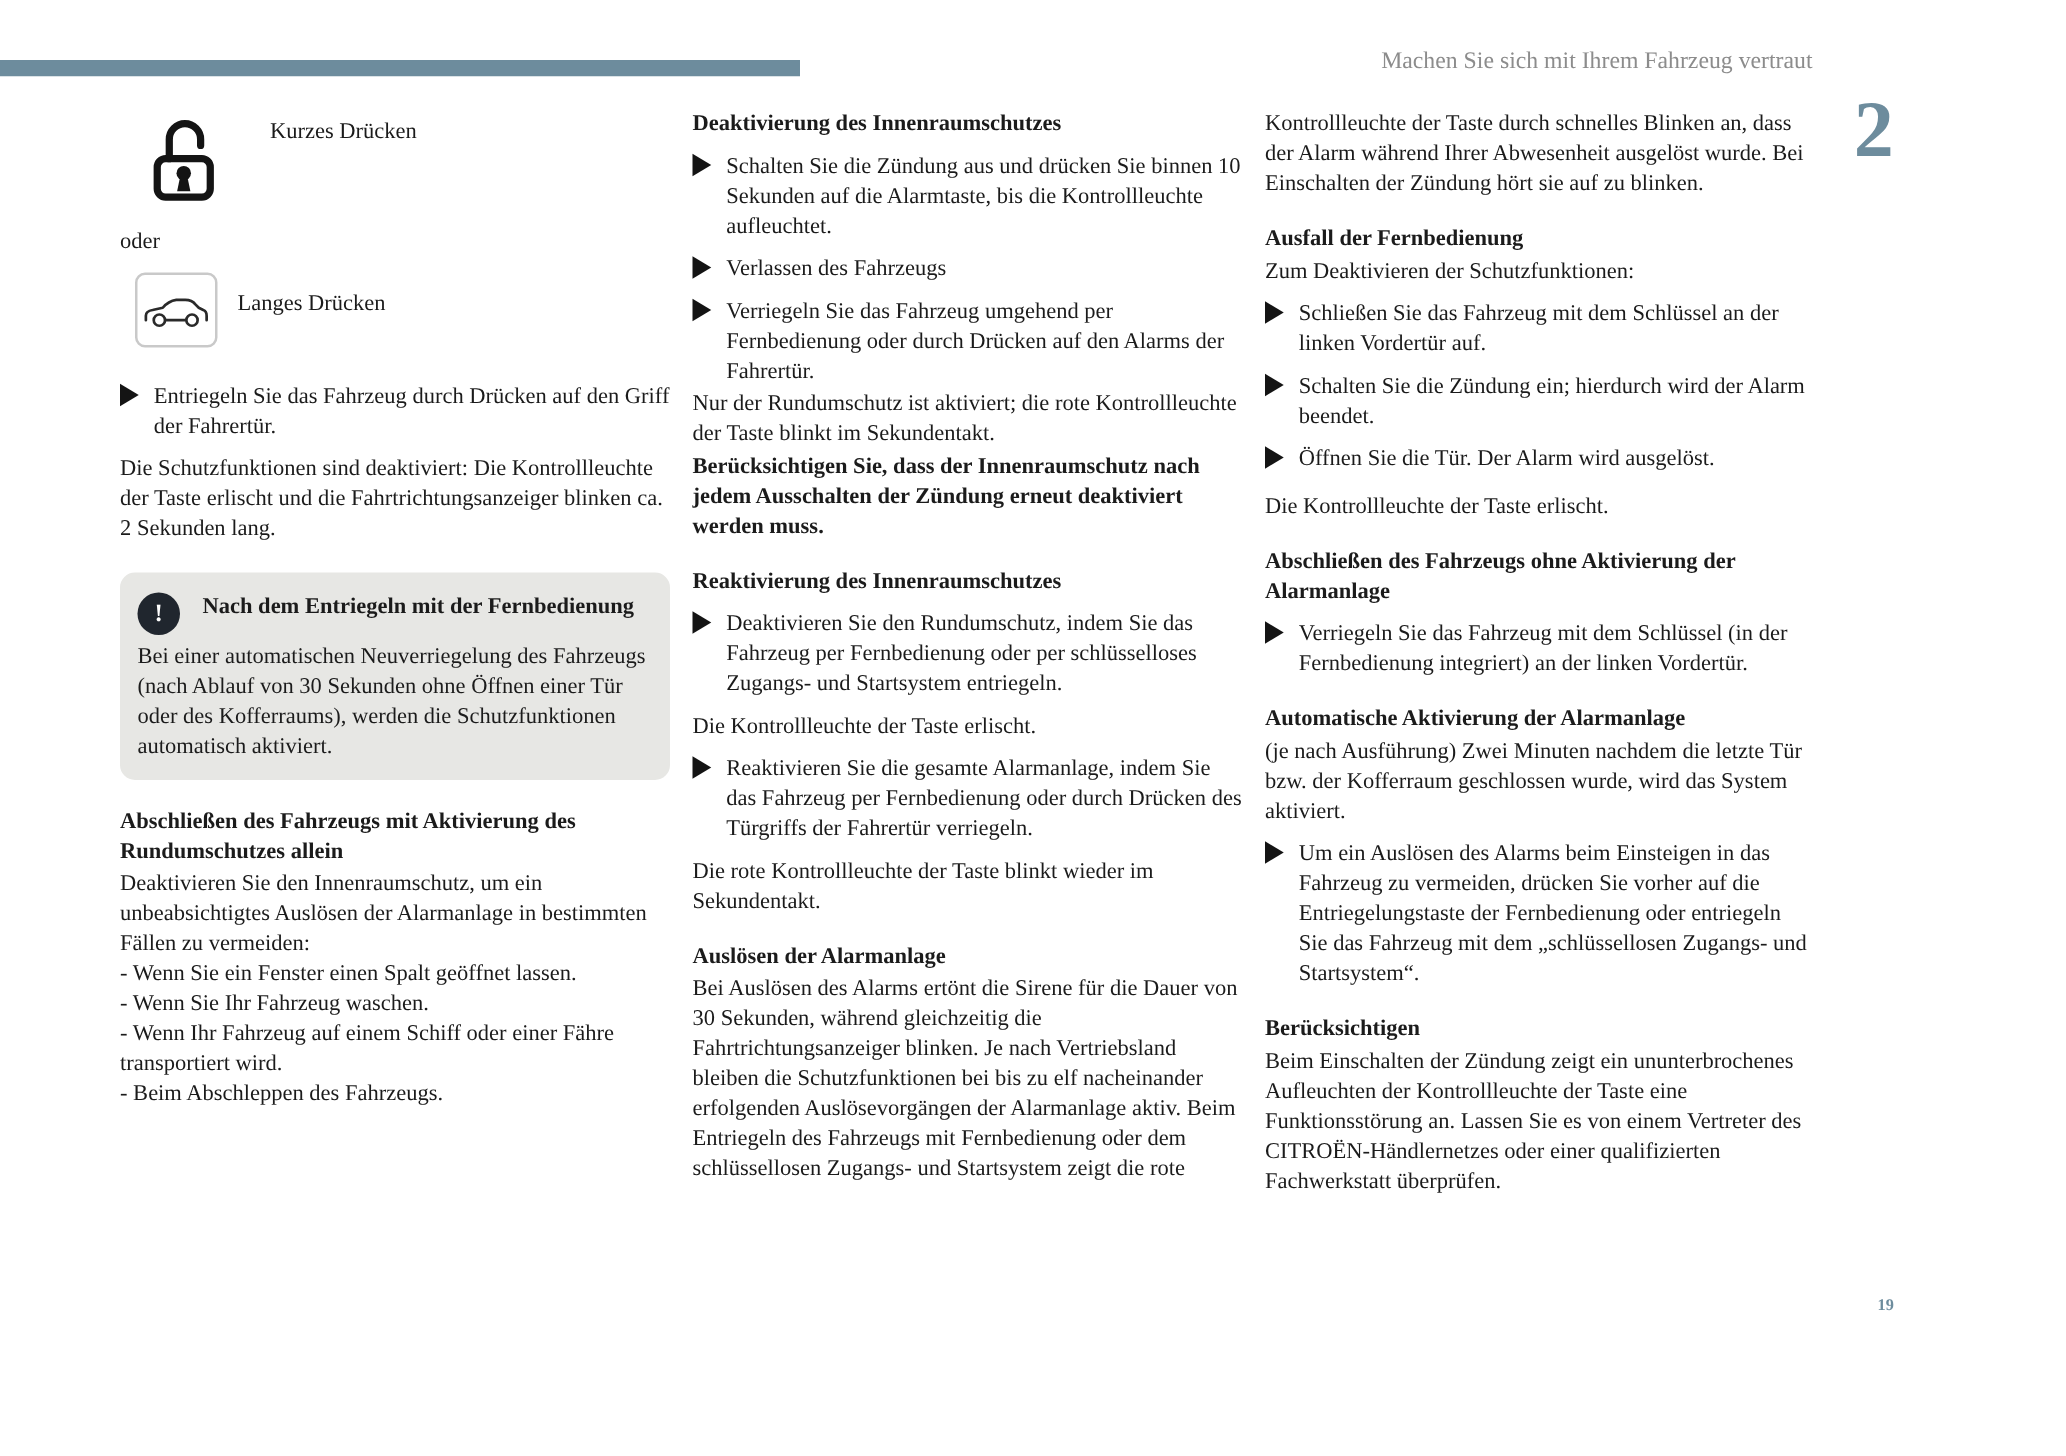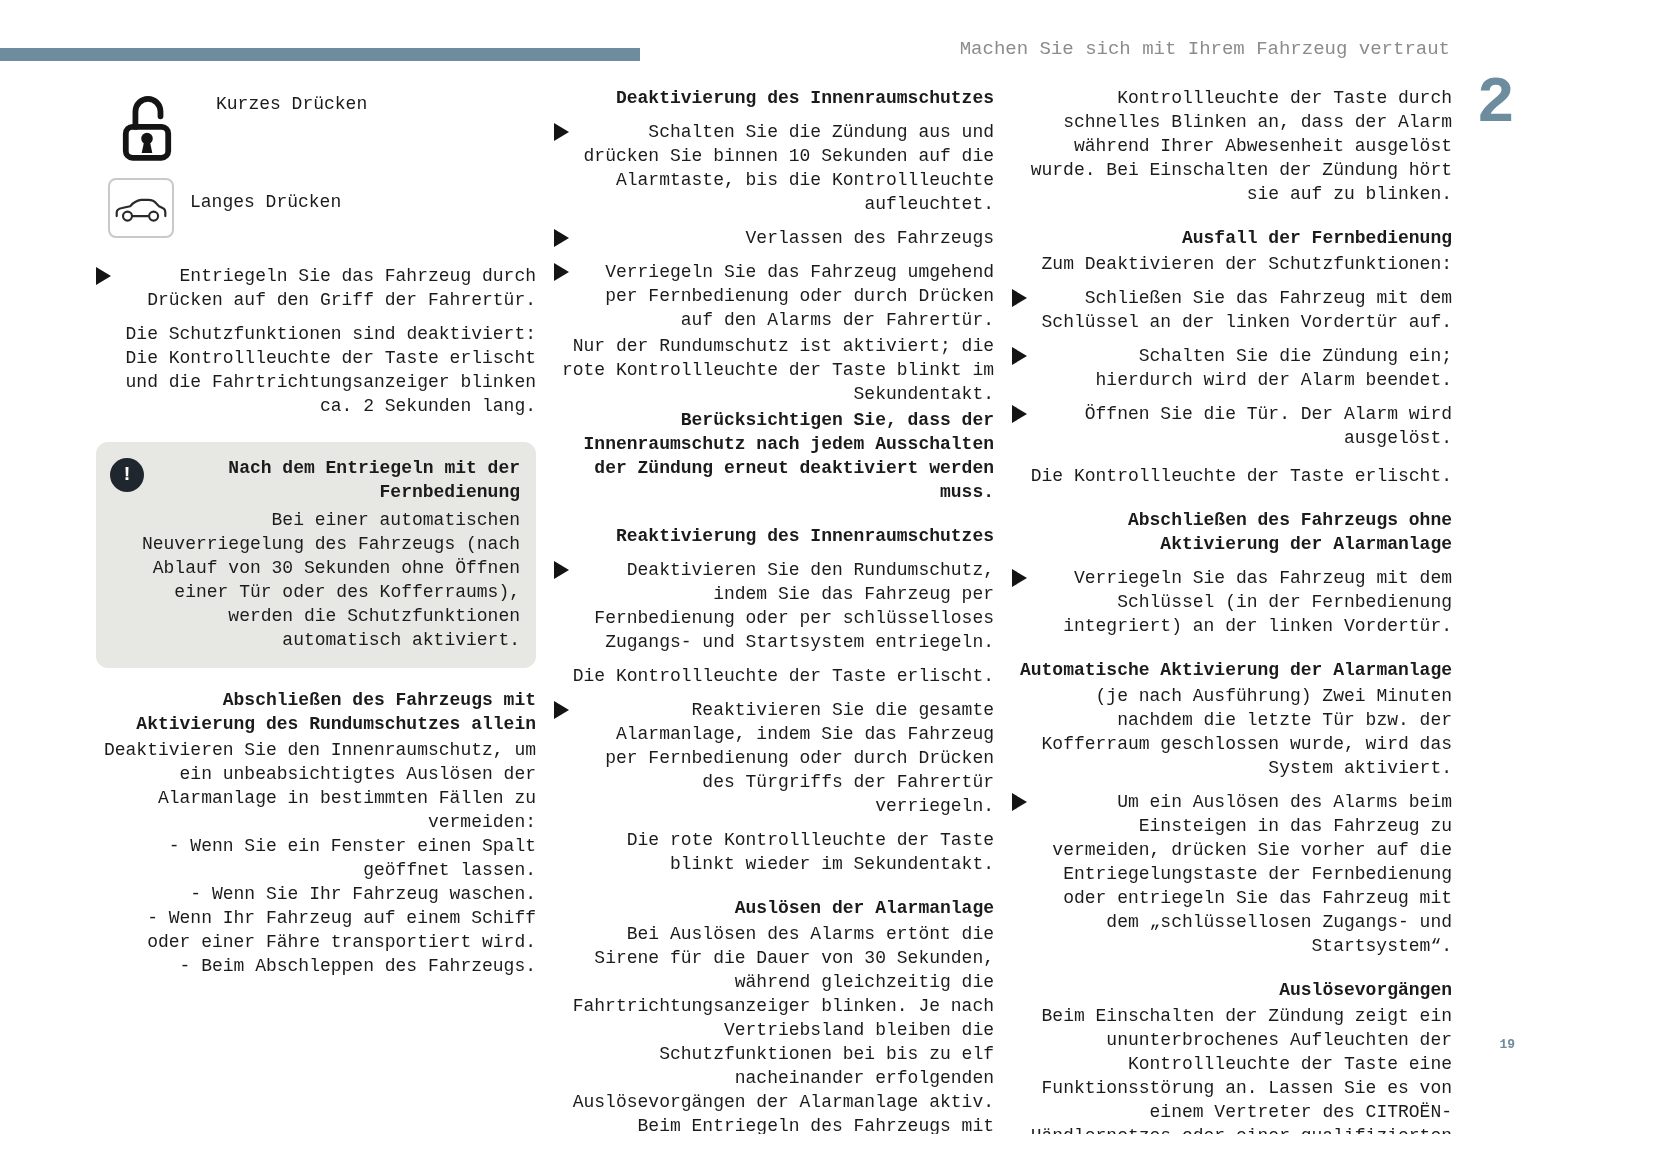--- a/index.html
+++ b/index.html
@@ -2,24 +2,23 @@
 <html style="--accent: #6d8c9d; --text: #1b1b1b; --muted: #8c8c8c; --infobox_bg: #e7e7e4;"><head>
 <meta charset="utf-8">
 <style>
   * { box-sizing: border-box; }
   html,body { margin:0; padding:0; background:#ffffff; }
   .page {
     position: relative;
     width: 1653px;
     height: 1134px;
     background: #ffffff;
-    font-family: Liberation Mono, monospace;
+    font-family: Liberation Serif, serif;
     color: var(--text, #1b1b1b);
     overflow: hidden;
-    text-align: right;
   }
   .topbar {
     position: absolute;
     left: 0; top: 48px;
     width: 640px; height: 13px;
     background: var(--accent, #6d8c9d);
   }
   .header-title {
     position: absolute;
     top: 38px; right: 203px;
@@ -129,20 +128,21 @@
           <svg width="54" height="78" viewBox="0 0 56 80" aria-hidden="true">
             <path d="M16 42 V26 A13 13 0 0 1 42 26 V31" fill="none" stroke="#141414" stroke-width="6" stroke-linecap="round"></path>
             <rect x="6" y="42" width="44" height="32" rx="7" fill="none" stroke="#141414" stroke-width="6"></rect>
             <circle cx="28" cy="54" r="6" fill="#141414"></circle>
             <path d="M25 57 L31 57 L33.5 69 L22.5 69 Z" fill="#141414"></path>
           </svg>
         </span>
         <span class="iconlabel">Kurzes Drücken</span>
       </div>
 
+      <div class="or">oder</div>
 
       <div class="iconrow carrow">
         <span class="carbox">
           <svg width="54" height="36" viewBox="0 0 60 36" aria-hidden="true">
             <path d="M3 27 L3 23 Q3 19 9 18 L18 16 Q23 10 30 9 L38 9 Q44 9 47 13 L50 16 L54 18 Q57 19 57 23 L57 27" fill="none" stroke="#2a2a2a" stroke-width="2.4" stroke-linecap="round" stroke-linejoin="round"></path>
             <circle cx="15" cy="27" r="5" fill="none" stroke="#2a2a2a" stroke-width="2.4"></circle>
             <circle cx="44" cy="27" r="5" fill="none" stroke="#2a2a2a" stroke-width="2.4"></circle>
             <path d="M21 27 H38" fill="none" stroke="#2a2a2a" stroke-width="2.4" stroke-linecap="round"></path>
           </svg>
         </span>
@@ -240,21 +240,21 @@
       </div>
 
       <div class="h">Automatische Aktivierung der Alarmanlage</div>
       <p class="p flush">(je nach Ausführung) Zwei Minuten nachdem die letzte Tür bzw. der Kofferraum geschlossen wurde, wird das System aktiviert.</p>
 
       <div class="b">
         <span class="tri"></span>
         <span class="bt">Um ein Auslösen des Alarms beim Einsteigen in das Fahrzeug zu vermeiden, drücken Sie vorher auf die Entriegelungstaste der Fernbedienung oder entriegeln Sie das Fahrzeug mit dem „schlüssellosen Zugangs- und Startsystem“.</span>
       </div>
 
-      <div class="h">Auslösevorgängen</div>
+      <div class="h">Berücksichtigen</div>
       <p class="p flush">Beim Einschalten der Zündung zeigt ein ununterbrochenes Aufleuchten der Kontrollleuchte der Taste eine Funktionsstörung an. Lassen Sie es von einem Vertreter des CITROËN-Händlernetzes oder einer qualifizierten Fachwerkstatt überprüfen.</p>
     </div>
 
   </div>
 
   <div class="page-num">19</div>
 
 </div>
 
 </body></html>

